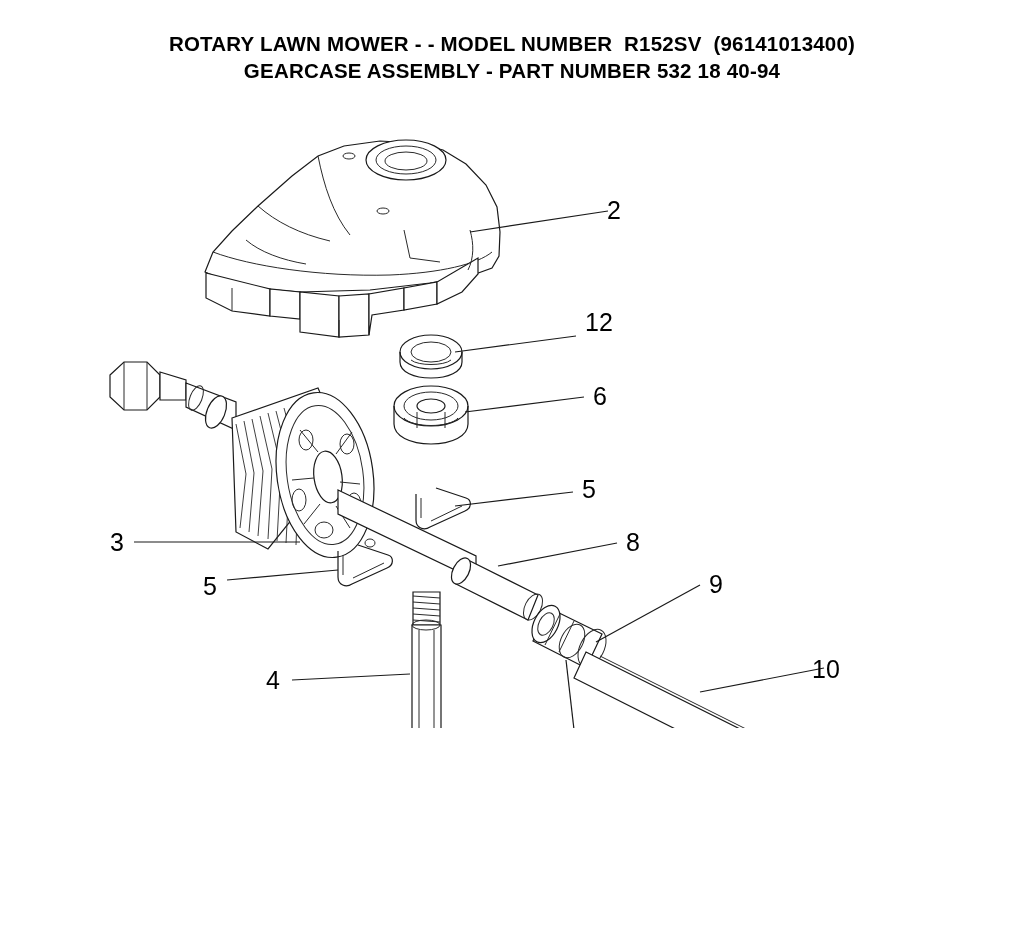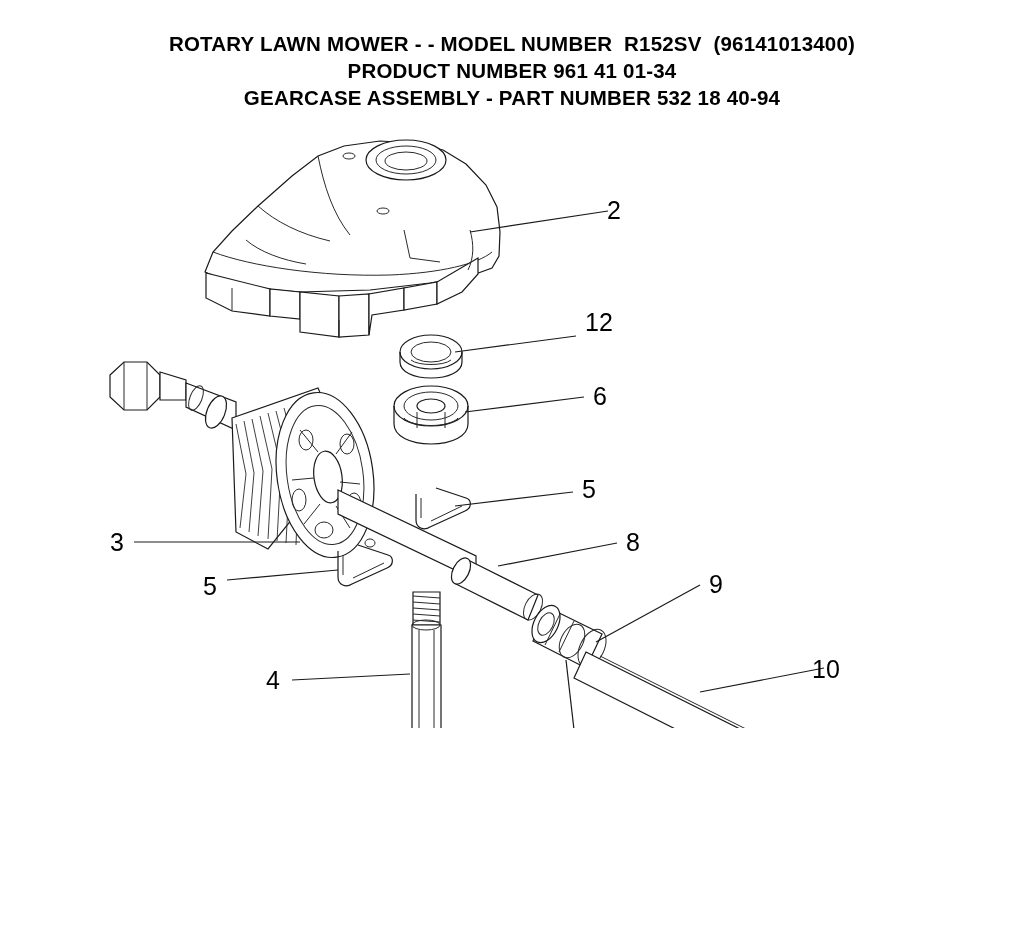--- a/index.html
+++ b/index.html
@@ -50,21 +50,20 @@
   .fillw { fill: #ffffff; stroke: #1a1a1a; stroke-width: 1.2; }
   .hatch { stroke: #2a2a2a; stroke-width: 0.9; fill: none; }
 </style>
 </head>
 <body>
 
 <div id="page">
 
   <div class="title-block">
     <div class="title-line">ROTARY LAWN MOWER - - MODEL NUMBER  R152SV  (96141013400)</div>
-    <div class="title-line">PRODUCT NUMBER 961 41 01-34</div>
     <div class="title-line">GEARCASE ASSEMBLY - PART NUMBER 532 18 40-94</div>
   </div>
 
   <svg class="drawing" viewBox="0 0 1024 952">
 
     <g>
       <path class="fillw" d="M205,272 L213,252 L232,231 L258,206 L292,176 L318,156 L344,146 L380,141 L415,143 L443,150 L466,164 L486,185 L497,207 L500,232 L499,256 L492,268 L470,276 L430,283 L370,290 L300,292 L240,287 Z"></path>
       <path class="thin" d="M213,252 C250,266 320,277 390,275 C440,273 478,264 492,252"></path>
       <path class="thin" d="M258,206 C276,222 300,234 330,241"></path>
       <path class="thin" d="M318,156 C324,186 333,214 350,235"></path>

